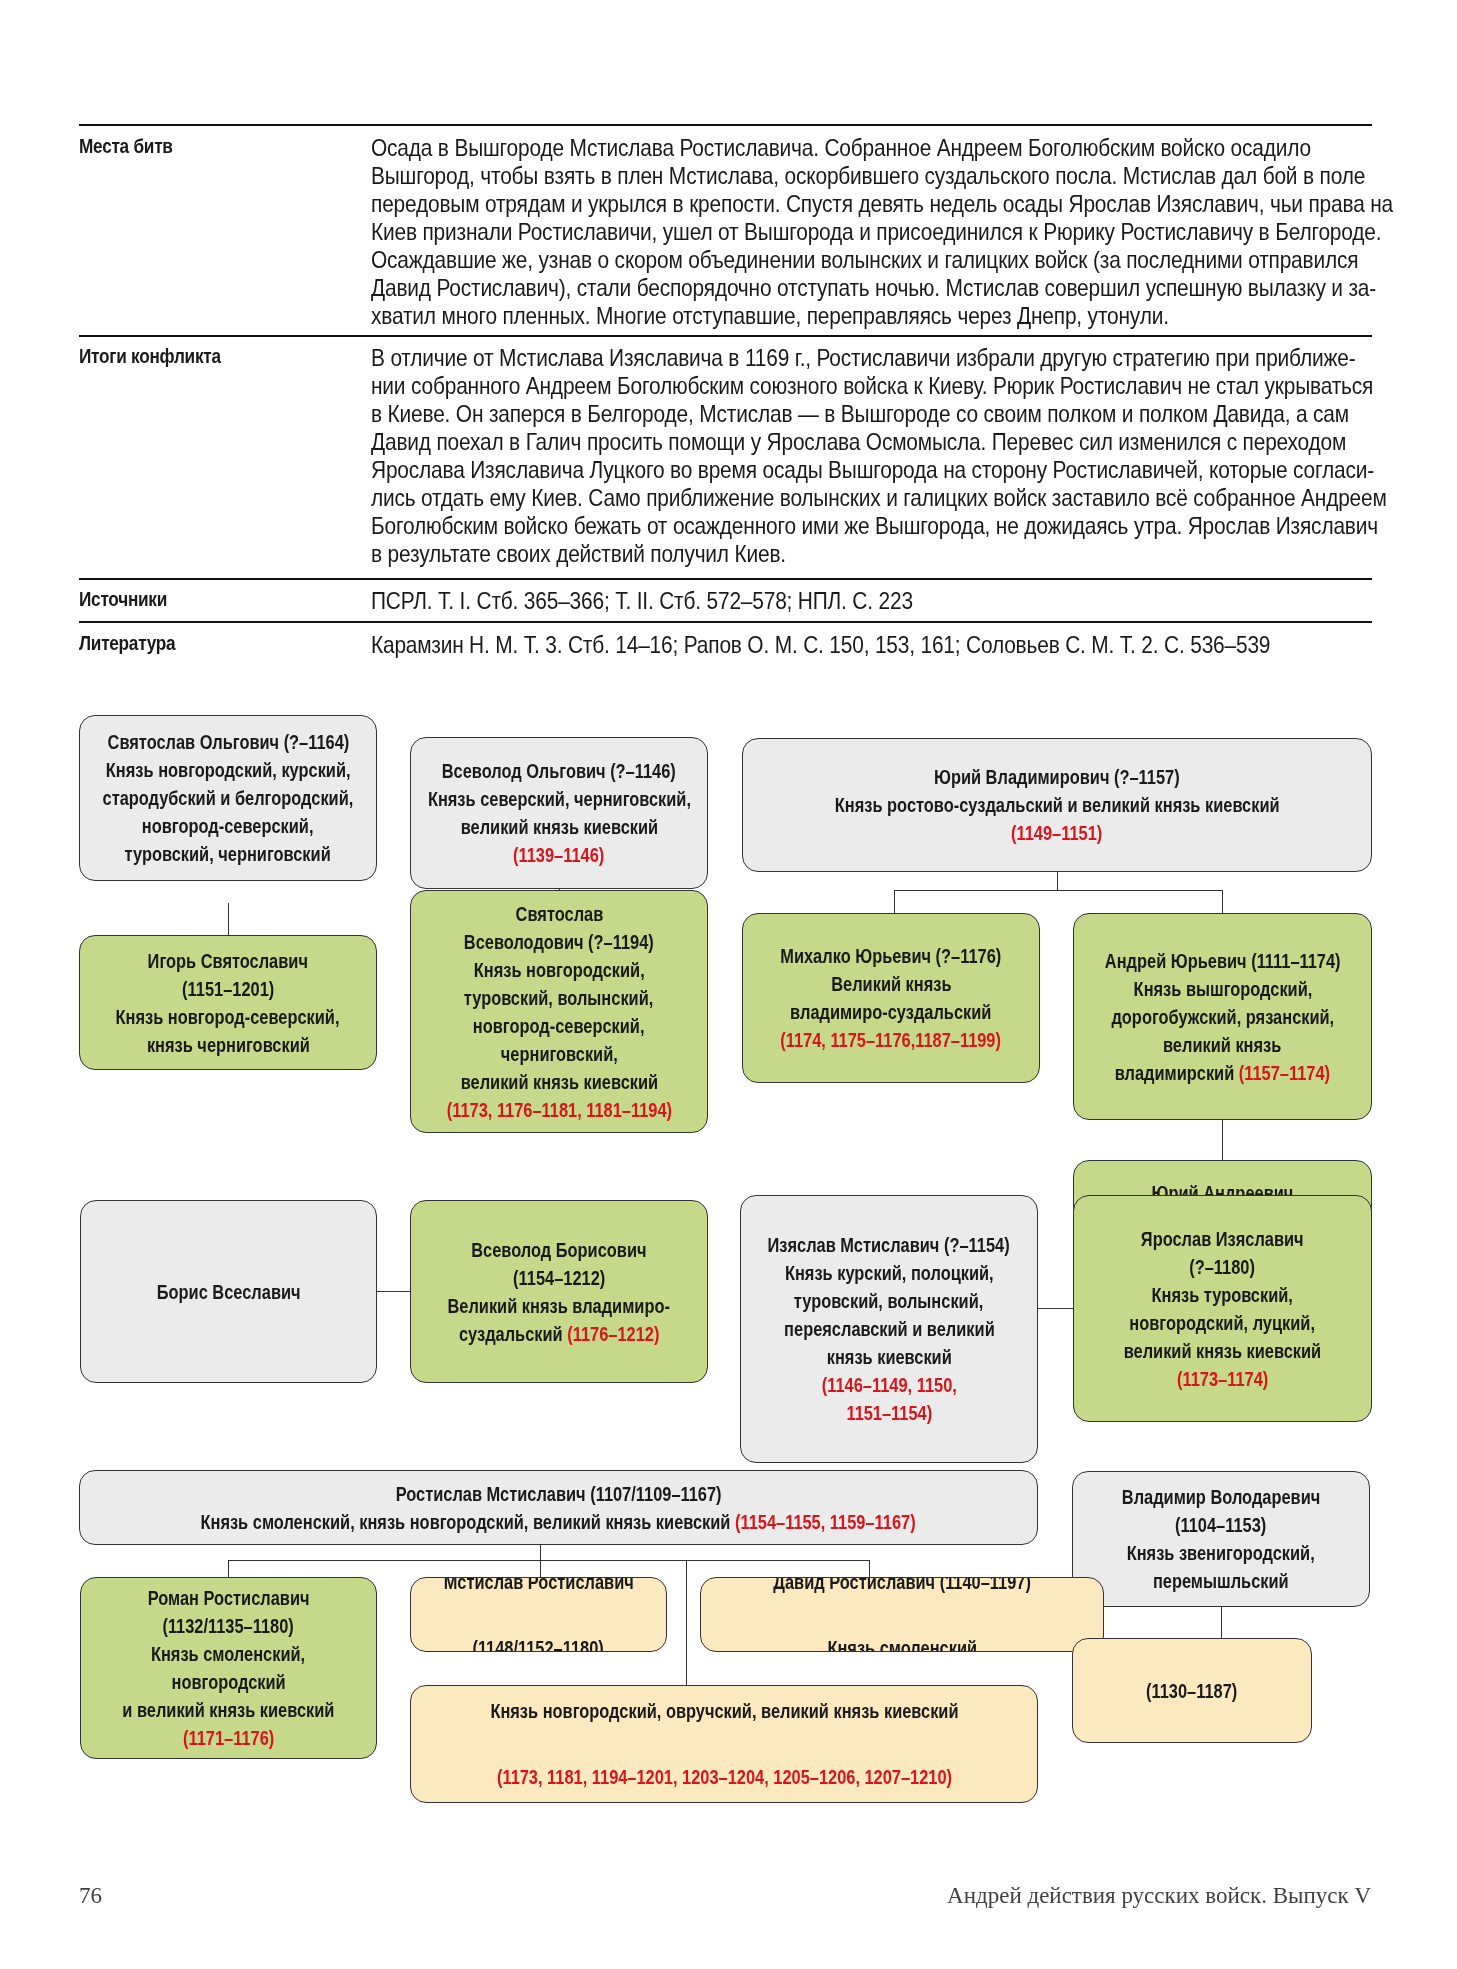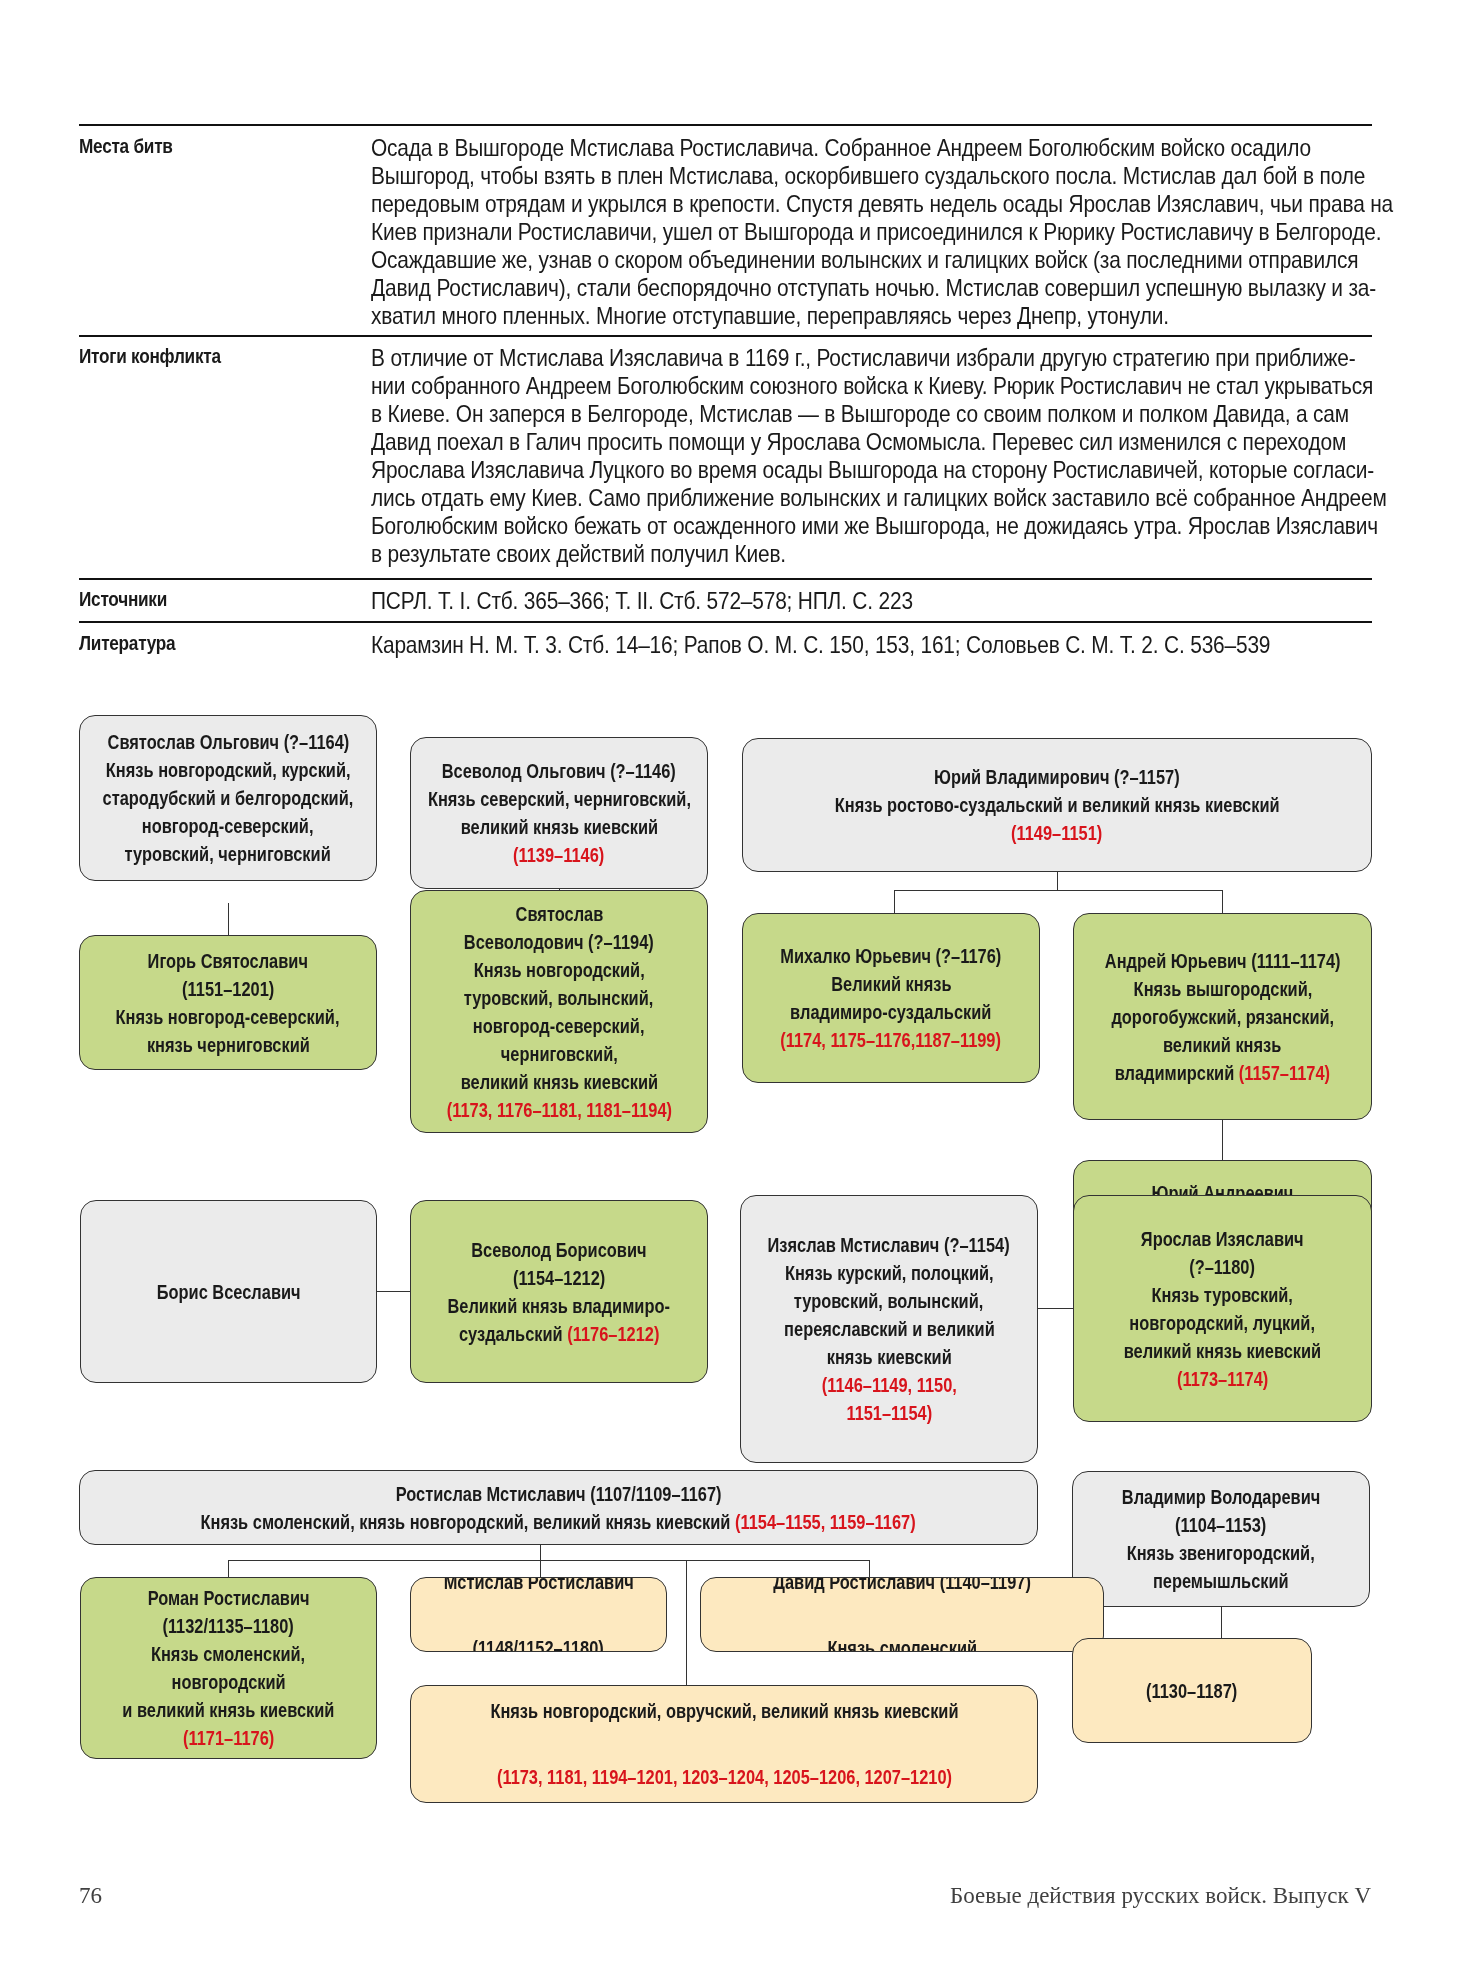--- a/index.html
+++ b/index.html
@@ -203,13 +203,13 @@
     <span class="ln red">(1173, 1181, 1194–1201, 1203–1204, 1205–1206, 1207–1210)</span>
     <span class="ln">черниговский (1210–1212)</span>
   </div>
 <div class="box peach" style="left:1072px; top:1638px; width:240px; height:105px">
     <span class="ln">Ярослав Владимирович</span>
     <span class="ln">(1130–1187)</span>
     <span class="ln">Князь галицкий</span>
   </div>
 
 <div class="footer" style="left:79px">76</div>
-<div class="footer" style="right:86px">Боевые действия русских войск. Выпуск V</div>
+<div class="footer" style="right:86px">Андрей действия русских войск. Выпуск V</div>
 
 </body></html>

